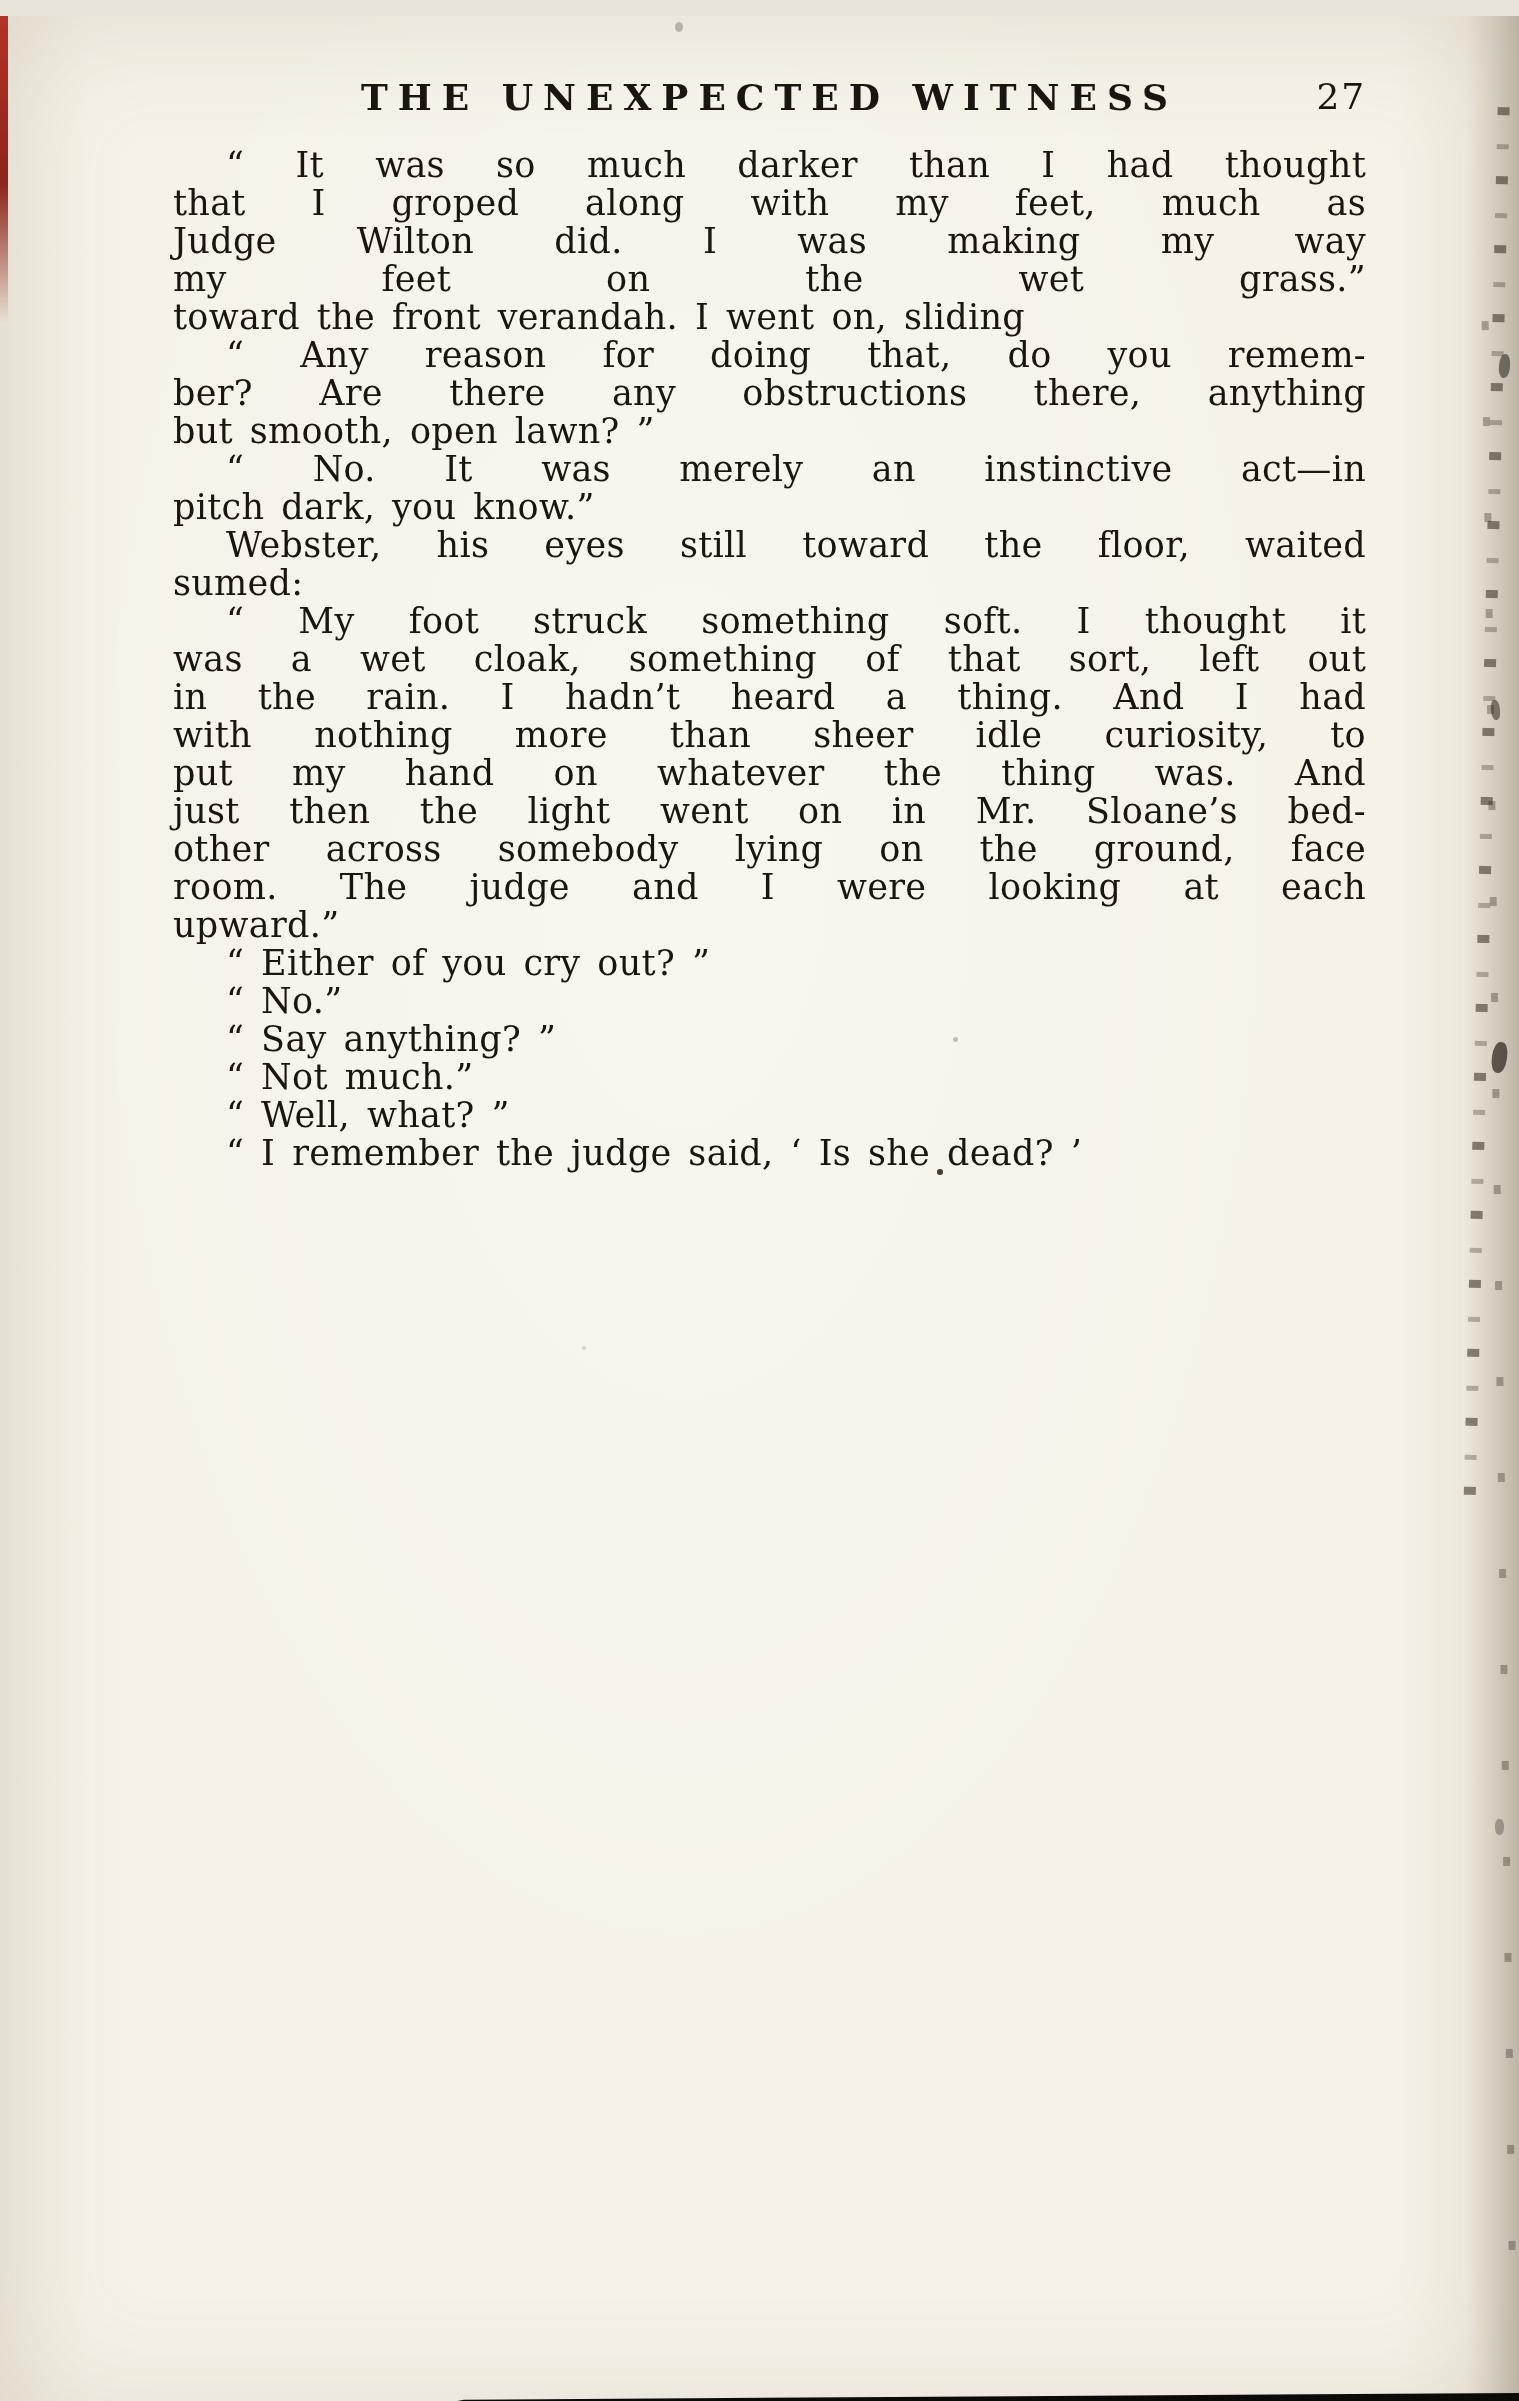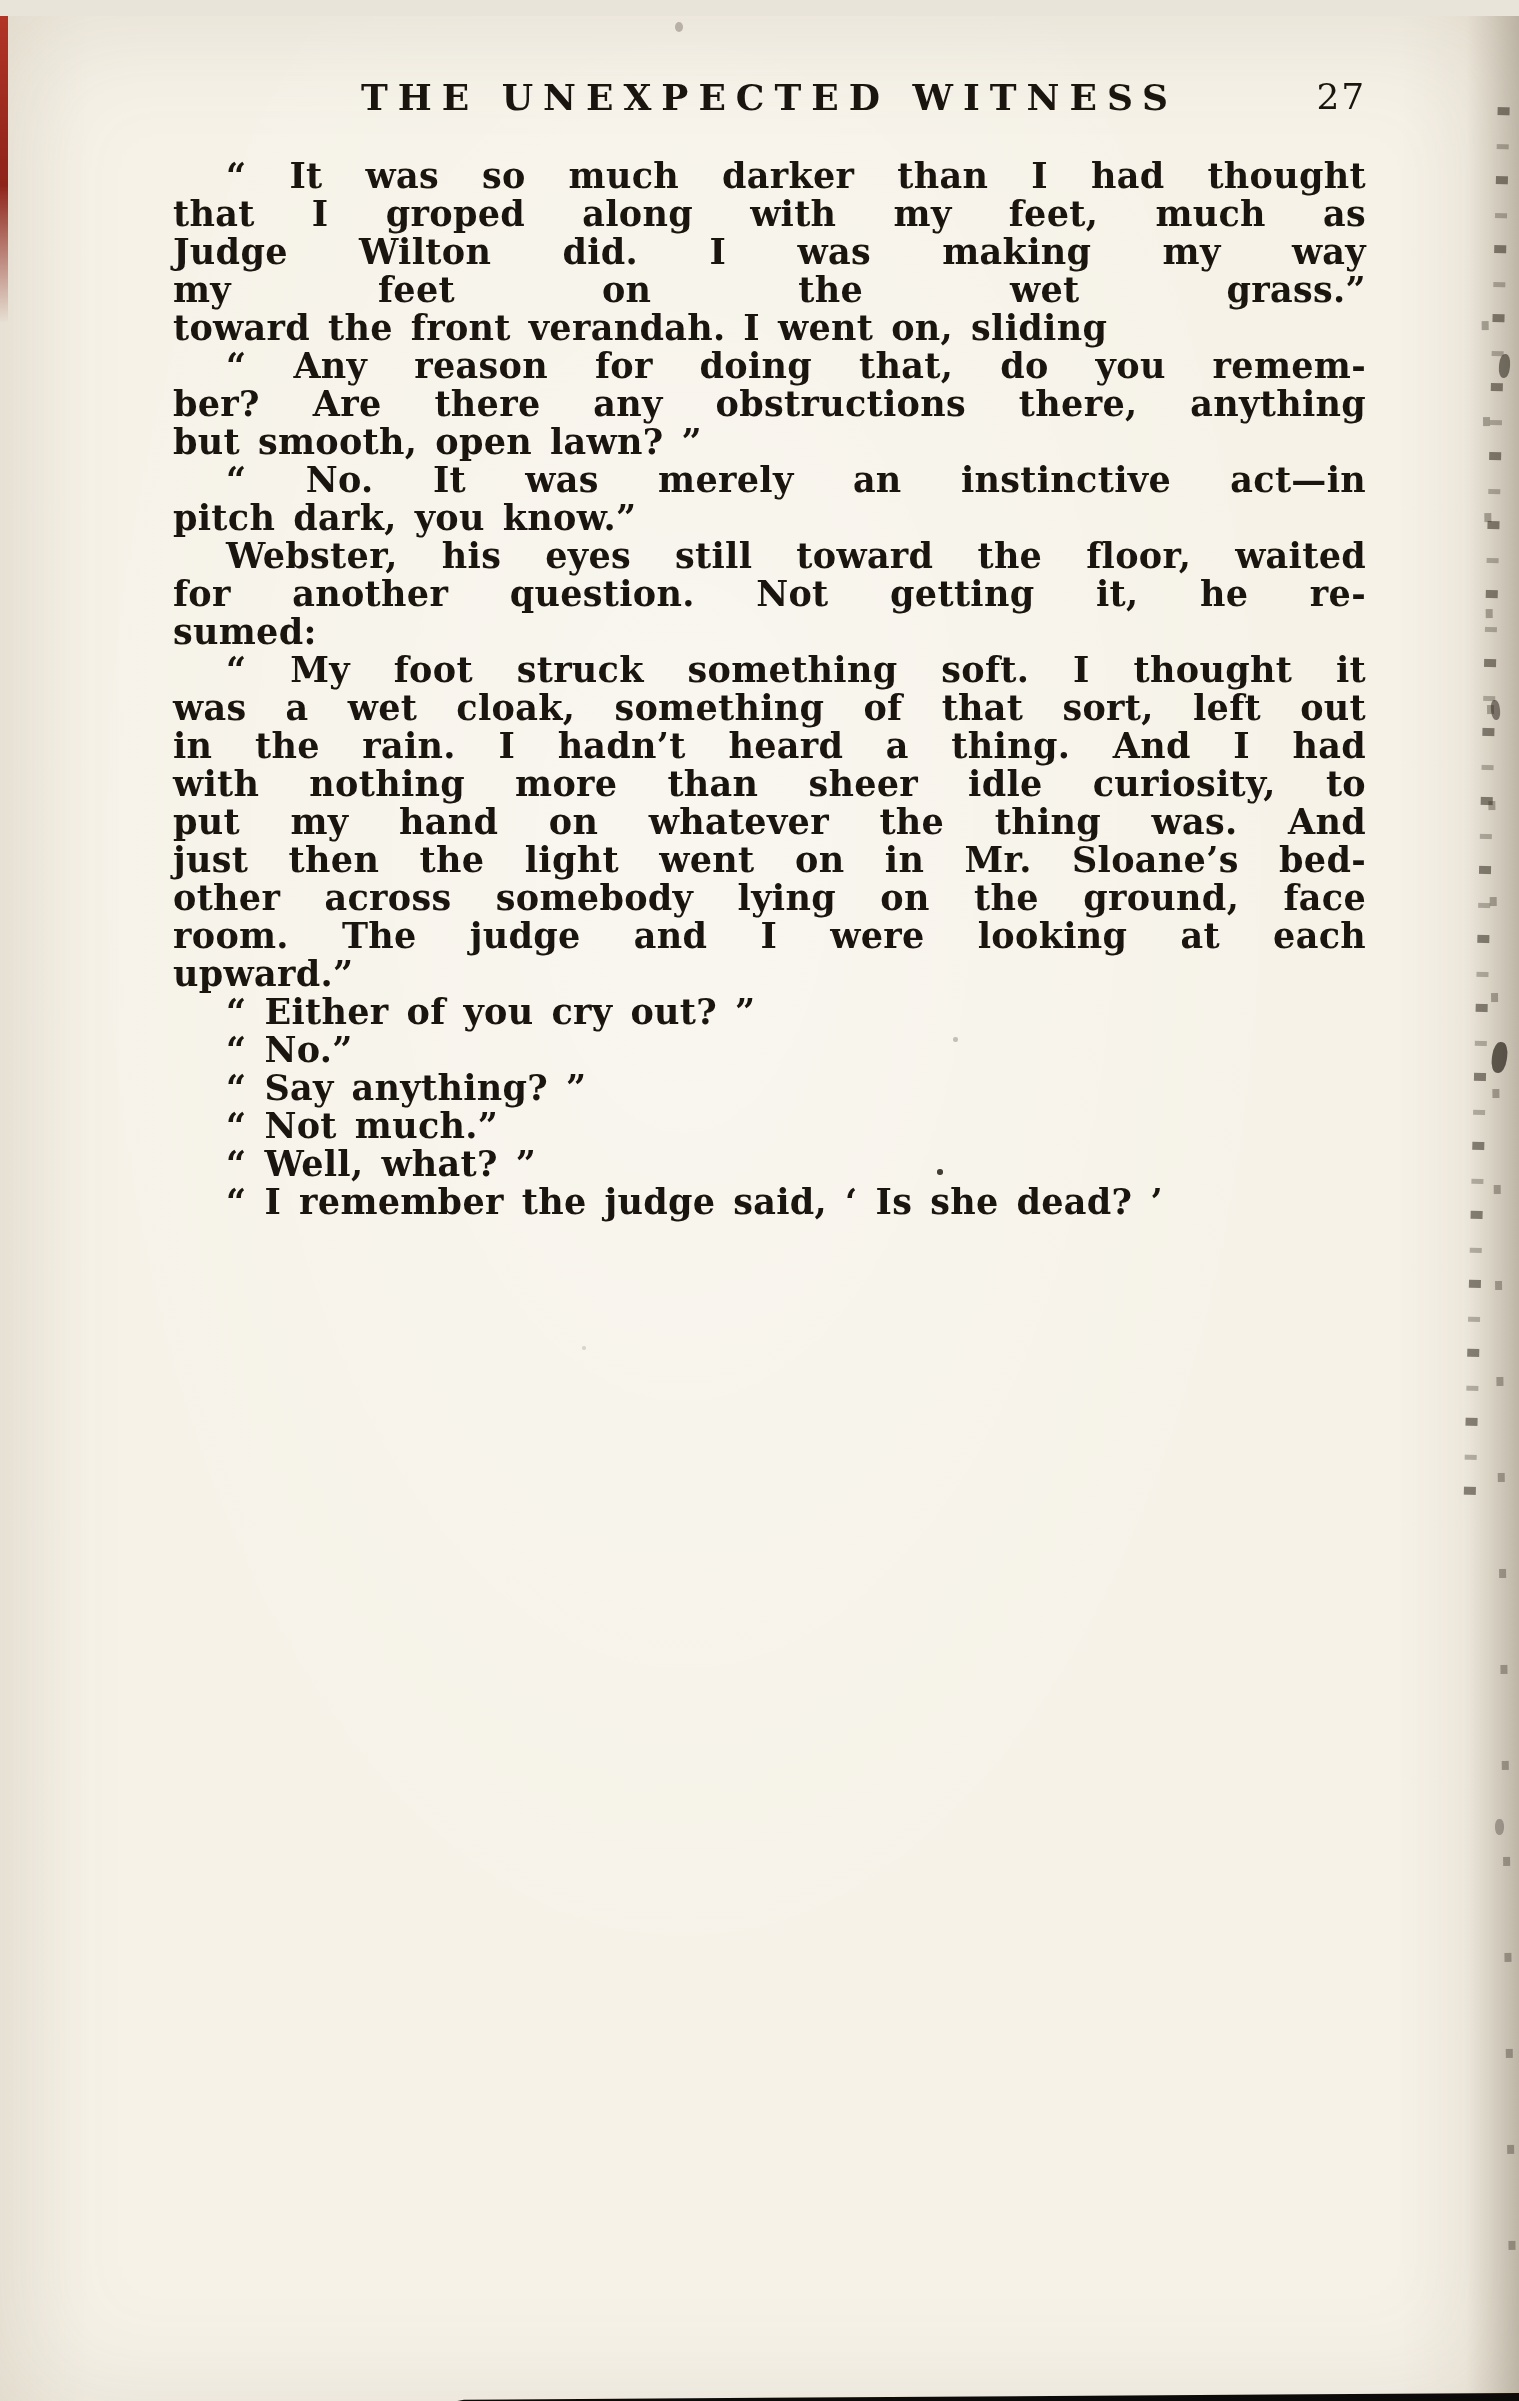--- a/index.html
+++ b/index.html
@@ -32,22 +32,22 @@
     font-size:36px;font-weight:700;letter-spacing:10px;
   }
   .header .pageno{
     position:absolute;right:0;top:0;
     font-size:36px;font-weight:400;letter-spacing:1.8px;
   }
 
   
   .text-body{
     position:absolute;
-    top:141px;left:173px;width:1193px;
-    font-size:35px;font-weight:700;
+    top:130px;left:173px;width:1193px;
+    font-size:35px;font-weight:400;
     letter-spacing:0.3px;
     word-spacing:5.5px;
   }
   .para{margin:0;}
   .para .line{
     height:38px;line-height:38px;
     white-space:nowrap;
     text-align:justify;
     -moz-text-align-last:justify;
     text-align-last:justify;
@@ -142,21 +142,20 @@
         <div class="line first">“ Any reason for doing that, do you remem-</div>
         <div class="line">ber? Are there any obstructions there, anything</div>
         <div class="line">but smooth, open lawn? ”</div>
       </div>
       <div class="para">
         <div class="line first">“ No. It was merely an instinctive act—in</div>
         <div class="line">pitch dark, you know.”</div>
       </div>
       <div class="para">
         <div class="line first">Webster, his eyes still toward the floor, waited</div>
-        <div class="line">for another question. Not getting it, he re-</div>
         <div class="line">sumed:</div>
       </div>
       <div class="para">
         <div class="line first">“ My foot struck something soft. I thought it</div>
         <div class="line">was a wet cloak, something of that sort, left out</div>
         <div class="line">in the rain. I hadn’t heard a thing. And I had</div>
         <div class="line">with nothing more than sheer idle curiosity, to</div>
         <div class="line">put my hand on whatever the thing was. And</div>
         <div class="line">just then the light went on in Mr. Sloane’s bed-</div>
         <div class="line">other across somebody lying on the ground, face</div>

